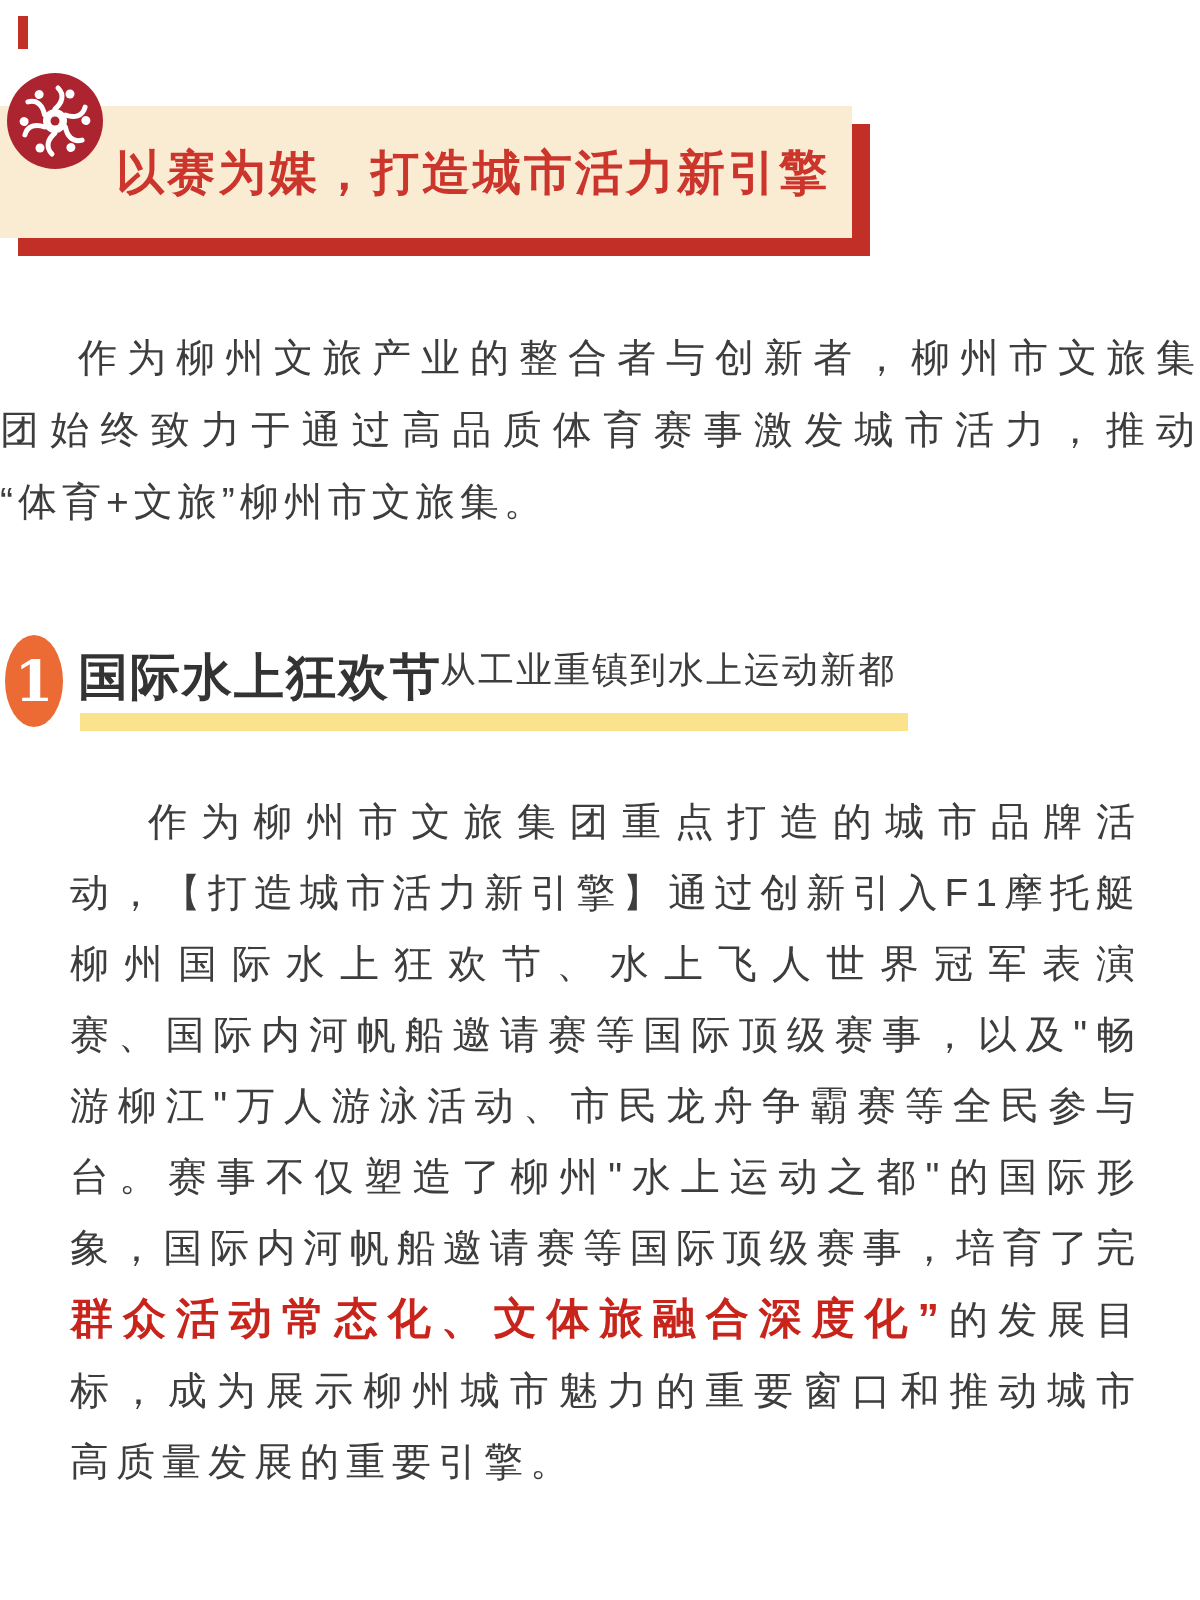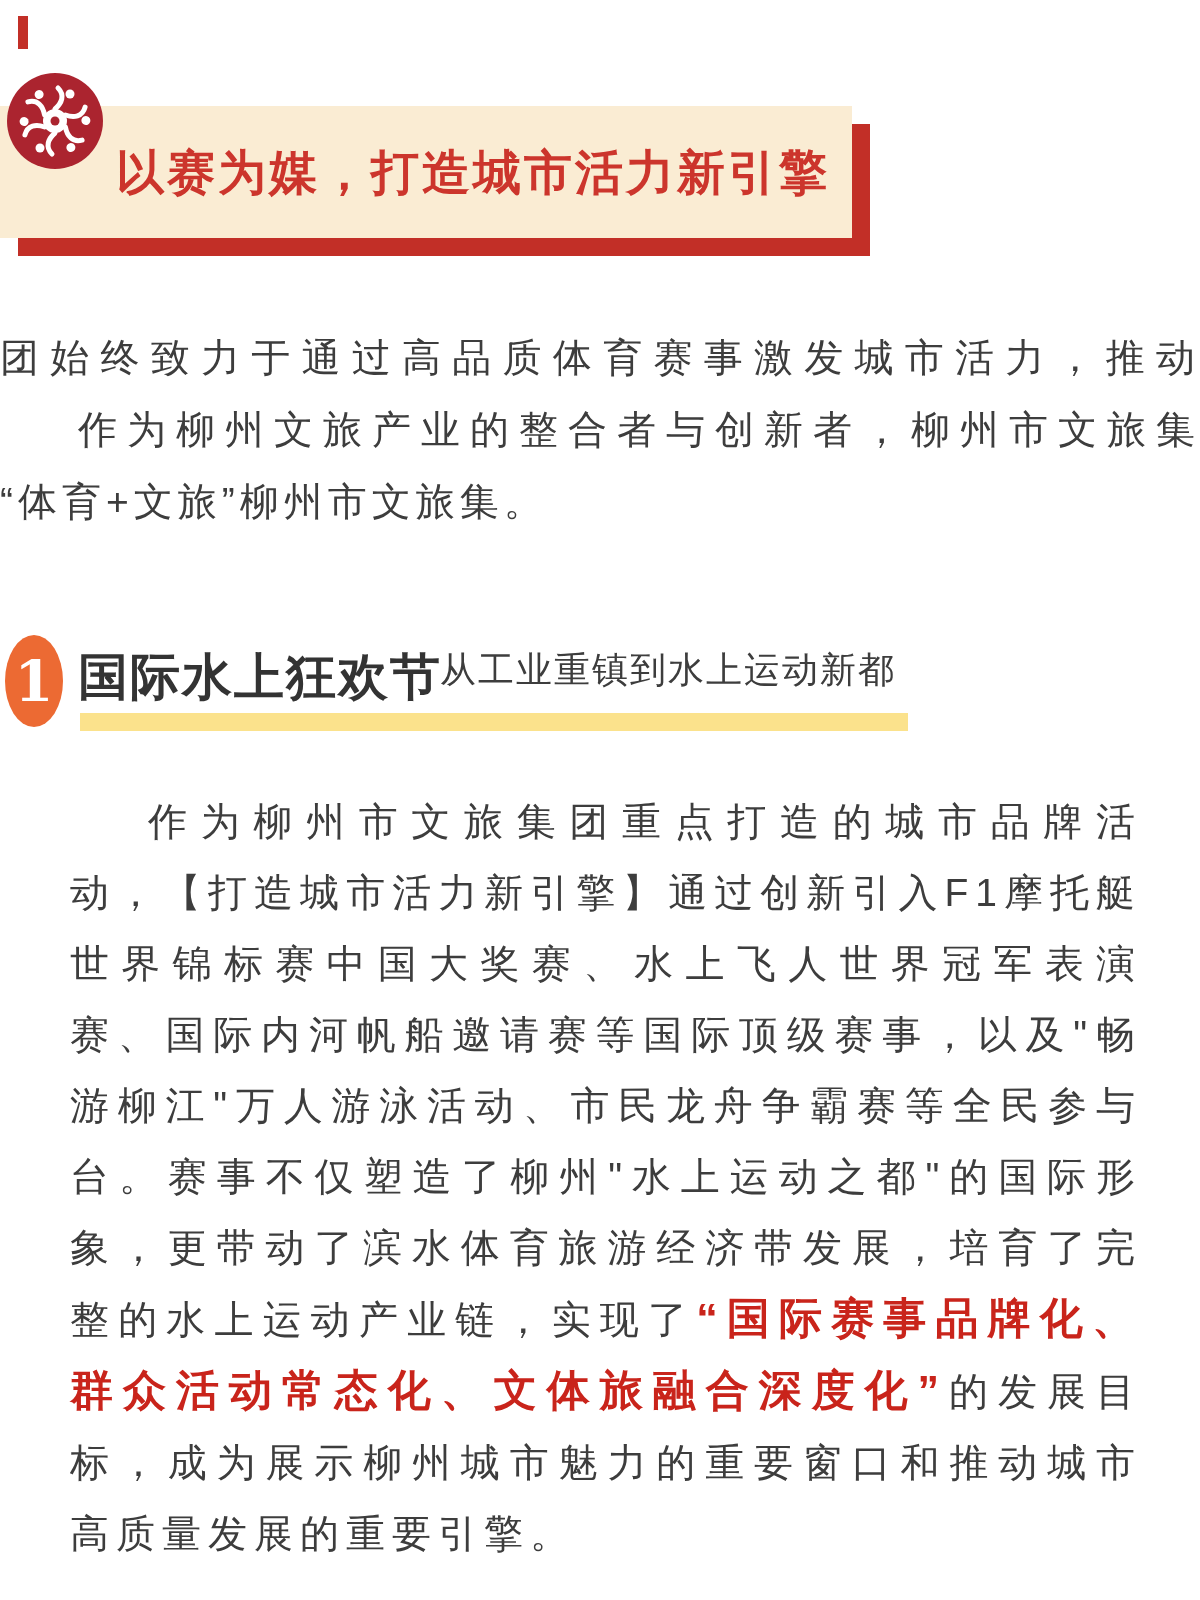--- a/index.html
+++ b/index.html
@@ -85,39 +85,38 @@
       <use href="#petal" transform="rotate(120 48 48)"></use>
       <use href="#petal" transform="rotate(180 48 48)"></use>
       <use href="#petal" transform="rotate(240 48 48)"></use>
       <use href="#petal" transform="rotate(300 48 48)"></use>
       <circle cx="48" cy="48" r="12" fill="#ffffff"></circle>
       <circle cx="48" cy="48" r="4.5" fill="#ab242f"></circle>
     </g>
   </svg>
 
   <div class="para intro">
+      <div class="tline just ind"><span>作为柳州文旅产业的整合者与创新者，柳州市文旅集</span></div>
       <div class="tline just"><span>团始终致力于通过高品质体育赛事激发城市活力，推动</span></div>
-      <div class="tline just ind"><span>作为柳州文旅产业的整合者与创新者，柳州市文旅集</span></div>
       <div class="tline"><span>“体育+文旅”柳州市文旅集。</span></div>
     </div>
 
   <div class="sec-badge">
     <span>1</span>
   </div>
   <div class="sec-title">国际水上狂欢节</div>
   <div class="sec-subtitle">从工业重镇到水上运动新都</div>
   <div class="sec-underline"></div>
 
   <div class="para body-para">
       <div class="tline just ind"><span>作为柳州市文旅集团重点打造的城市品牌活</span></div>
       <div class="tline just"><span>动，【打造城市活力新引擎】通过创新引入F1摩托艇</span></div>
-      <div class="tline just"><span>世界锦标赛中国大奖赛、水上飞人世界冠军表演</span></div>
+      <div class="tline just"><span>柳州国际水上狂欢节、水上飞人世界冠军表演</span></div>
       <div class="tline just"><span>赛、国际内河帆船邀请赛等国际顶级赛事，以及"畅</span></div>
       <div class="tline just"><span>游柳江"万人游泳活动、市民龙舟争霸赛等全民参与</span></div>
       <div class="tline just"><span>台。赛事不仅塑造了柳州"水上运动之都"的国际形</span></div>
-      <div class="tline just"><span>象，更带动了滨水体育旅游经济带发展，培育了完</span></div>
-      <div class="tline just"><span>整的水上运动产业链，实现了</span><span class="em-red">“国际赛事品牌化、</span></div>
+      <div class="tline just"><span>象，国际内河帆船邀请赛等国际顶级赛事，培育了完</span></div>
       <div class="tline just"><span class="em-red">群众活动常态化、文体旅融合深度化”</span><span>的发展目</span></div>
       <div class="tline just"><span>标，成为展示柳州城市魅力的重要窗口和推动城市</span></div>
       <div class="tline"><span>高质量发展的重要引擎。</span></div>
     </div>
 
 </div>
 
 </body></html>

